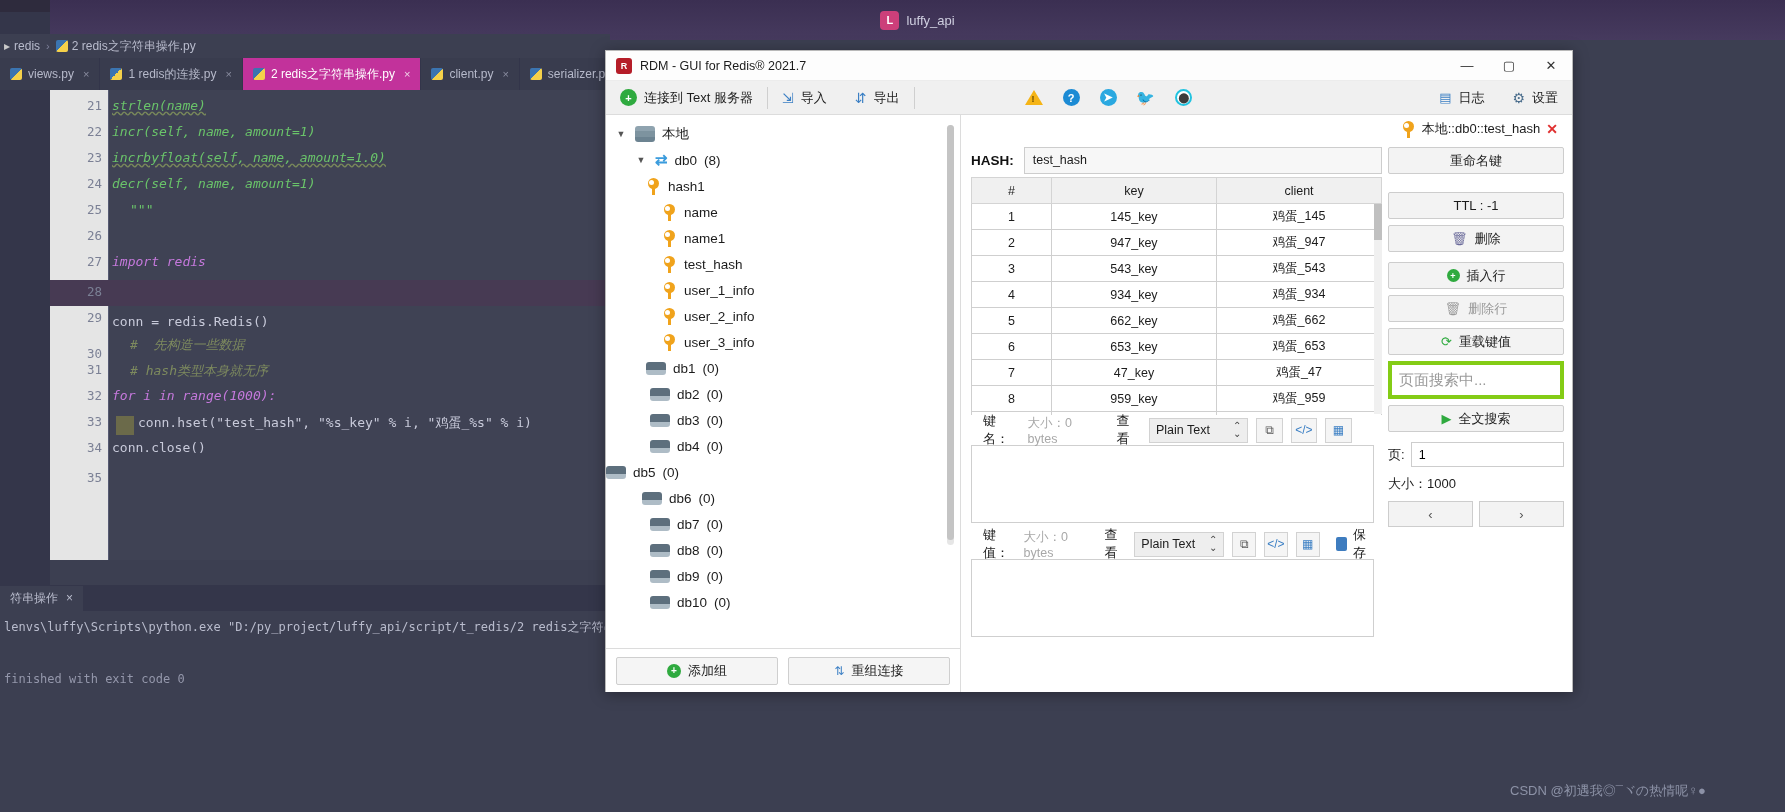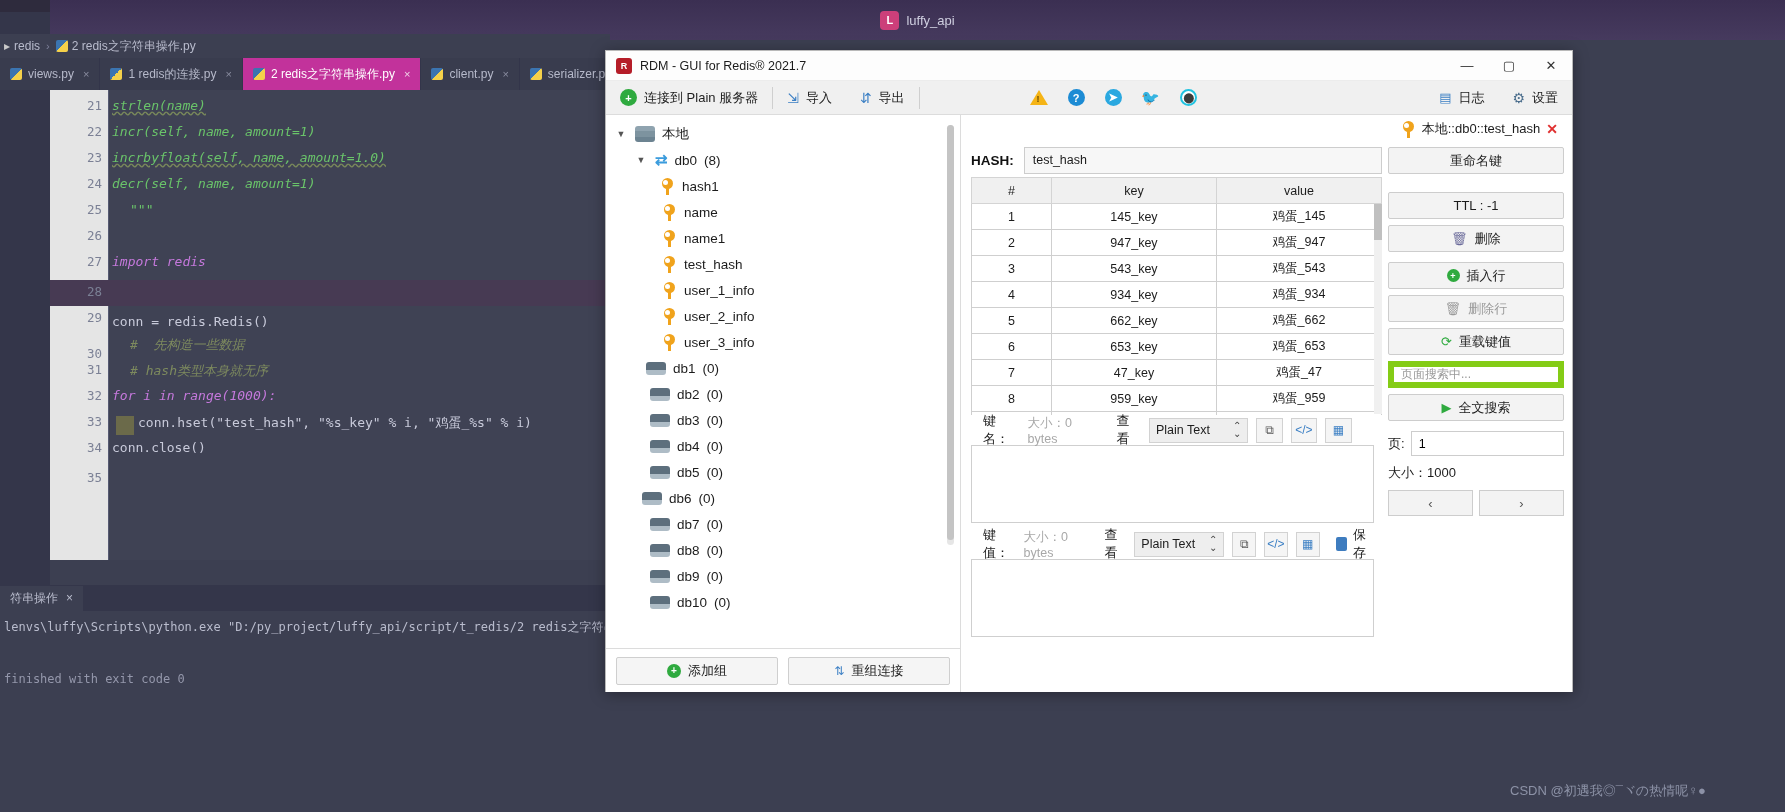--- a/index.html
+++ b/index.html
@@ -317,23 +317,23 @@
   }
 
   .btnstack { display: flex; flex-direction: column; gap: 6px; }
   .rbtn {
     height: 27px; background: #f3f3f3; border: 1px solid #cdcdcd;
     display: flex; align-items: center; justify-content: center; gap: 7px;
     font-size: 13px; color: #1c1c1c; border-radius: 2px;
   }
   .rbtn.ghost { color: #9a9a9a; }
   .search-box {
-    height: 27px; border: 6px solid #84cc16; background: #fff;
+    height: 38px; border: 4px solid #84cc16; background: #fff;
     display: flex; align-items: center; padding: 0 7px;
-    font-size: 12px; color: #9a9a9a; margin-top: 6px;
+    font-size: 15px; color: #9a9a9a; margin-top: 6px;
   }
   .pg-row { display: flex; align-items: center; gap: 6px; margin-top: 10px; }
   .pg-lbl { font-size: 13px; color: #1c1c1c; }
   .pg-input {
     flex: 1; height: 25px; border: 1px solid #cdcdcd; background: #fff;
     display: flex; align-items: center; padding: 0 7px; font-size: 12.5px;
   }
   .size-row { font-size: 13px; color: #1c1c1c; margin-top: 8px; }
   .nav-row { display: flex; gap: 6px; margin-top: 8px; }
   .nav-btn {
@@ -510,21 +510,21 @@
     <div class="rdm-wbtns">
       <div class="wbtn">—</div>
       <div class="wbtn">▢</div>
       <div class="wbtn close">✕</div>
     </div>
   </div>
 
   <div class="rdm-toolbar">
     <div class="tb-item">
       <span class="ic-circle ic-plus">+</span>
-      <span>连接到 Plain 服务器</span>
+      <span>连接到 Text 服务器</span>
     </div>
     <div class="tb-sep"></div>
     <div class="tb-item">
       <span style="color:#3b7fc4;font-size:14px">⇲</span>
       <span>导入</span>
     </div>
     <div class="tb-item">
       <span style="color:#3b7fc4;font-size:14px">⇵</span>
       <span>导出</span>
     </div>
@@ -561,21 +561,21 @@
           <span>本地</span>
         </div>
 
         <div class="tnode" style="padding-left:28px">
           <span class="tw">▼</span>
           <span class="ic-refresh">⇄</span>
           <span>db0</span>
           <span style="color:#1c1c1c">(8)</span>
         </div>
 
-        <div class="tnode" style="padding-left:54px">
+        <div class="tnode" style="padding-left:40px">
           <span class="ic-key">
               <i></i>
             </span>
           <span>hash1</span>
         </div>
         <div class="tnode" style="padding-left:56px">
           <span class="ic-key">
               <i></i>
             </span>
           <span>name</span>
@@ -624,21 +624,21 @@
         <div class="tnode" style="padding-left:44px">
           <span class="ic-db"></span>
           <span>db3</span>
           <span>(0)</span>
         </div>
         <div class="tnode" style="padding-left:44px">
           <span class="ic-db"></span>
           <span>db4</span>
           <span>(0)</span>
         </div>
-        <div class="tnode" style="padding-left:44px">
+        <div class="tnode" style="">
           <span class="ic-db"></span>
           <span>db5</span>
           <span>(0)</span>
         </div>
         <div class="tnode" style="padding-left:36px">
           <span class="ic-db"></span>
           <span>db6</span>
           <span>(0)</span>
         </div>
         <div class="tnode" style="padding-left:44px">
@@ -701,21 +701,21 @@
             <table class="kv">
               <colgroup>
                   <col style="width:80px">
                   <col>
                   <col>
                 </colgroup>
               <thead>
                 <tr>
                   <th>#</th>
                   <th>key</th>
-                  <th>value</th>
+                  <th>client</th>
                 </tr>
               </thead>
               <tbody>
                 <tr>
                   <td>1</td>
                   <td>145_key</td>
                   <td>鸡蛋_145</td>
                 </tr>
                 <tr>
                   <td>2</td>

